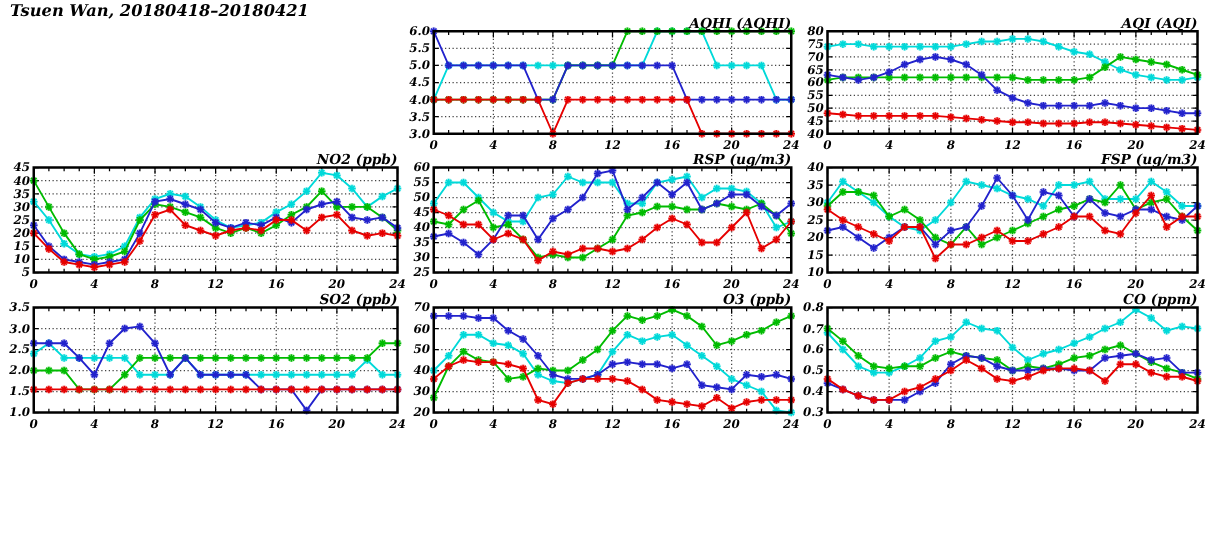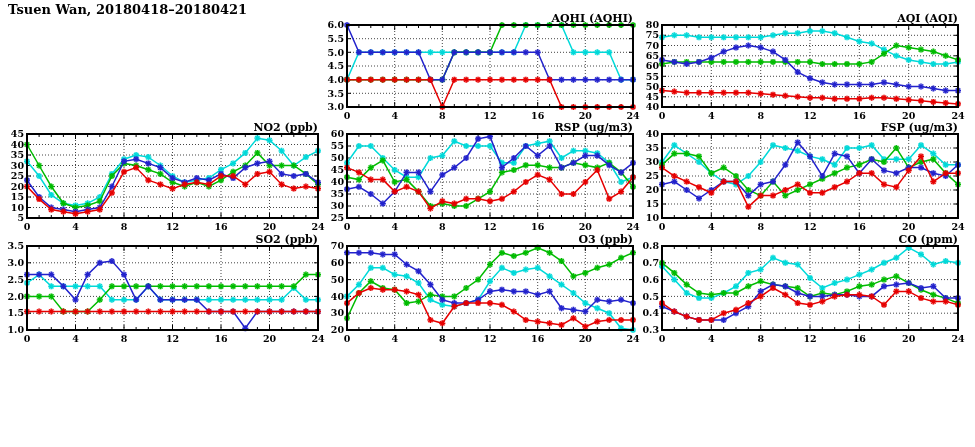--- a/index.html
+++ b/index.html
@@ -1,17 +1,17 @@
 <!DOCTYPE html>
 <html><head>
 <meta charset="utf-8">
 <style>
   html,body{margin:0;padding:0;background:#ffffff;}
   .page{position:relative;width:975px;height:447px;background:#ffffff;overflow:hidden;
-        font-family:"DejaVu Serif",serif;}
+        font-family:"DejaVu Serif",serif;font-style:italic;}
   .page-title{position:absolute;left:8px;top:2px;font-size:13px;font-weight:bold;color:#000;}
   .chart{position:absolute;}
   .chart svg{display:block;}
   #chart-no2 {left:1px;  top:121px;width:333px;height:112px;}
   #chart-so2 {left:1px;  top:233px;width:333px;height:112px;}
   #chart-aqhi{left:321px;top:12px; width:328px;height:110px;}
   #chart-rsp {left:321px;top:121px;width:328px;height:112px;}
   #chart-o3  {left:321px;top:233px;width:328px;height:112px;}
   #chart-aqi {left:636px;top:12px; width:338px;height:110px;}
   #chart-fsp {left:636px;top:121px;width:338px;height:112px;}

